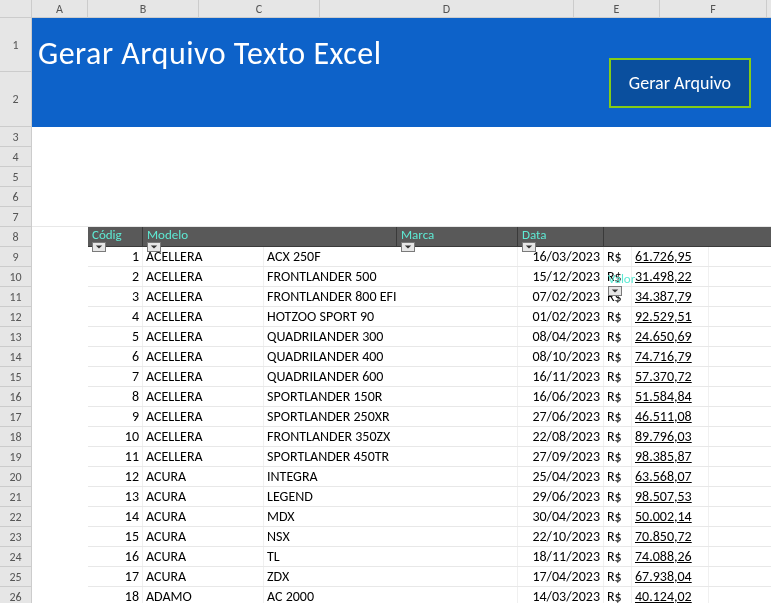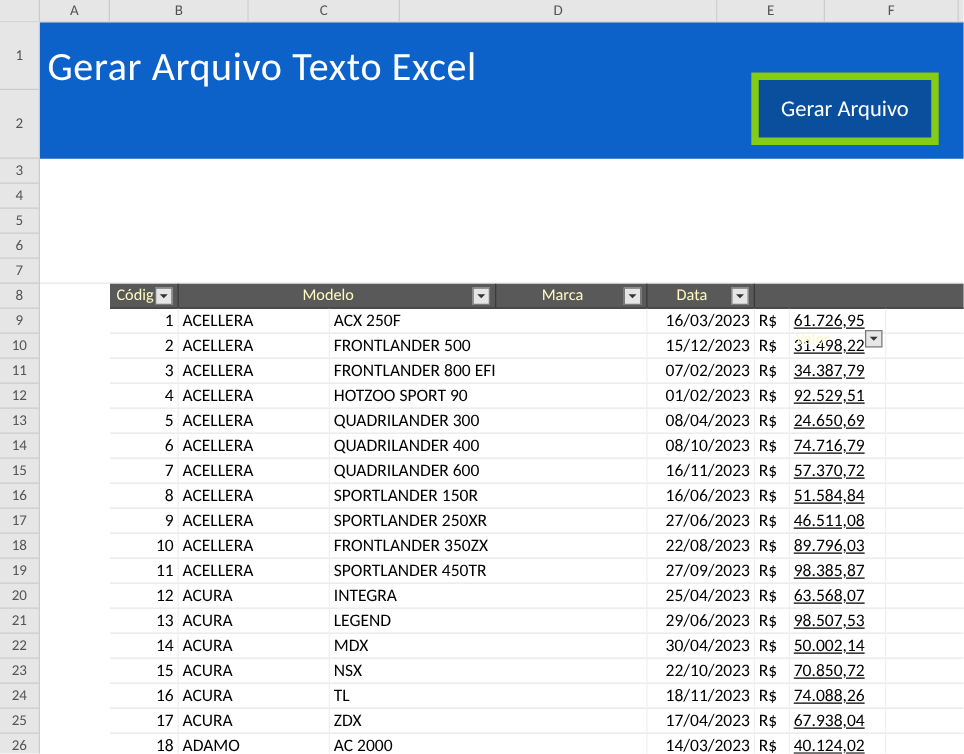--- a/index.html
+++ b/index.html
@@ -75,39 +75,40 @@
     font-size: 32px;
     font-weight: 400;
     letter-spacing: 0.5px;
   }
   .btn-gerar {
     margin-top: 24px;
     background: #0a4f9e;
     color: #fff;
     font-size: 18px;
     padding: 12px 18px;
-    border: 6px solid #84cc16;
+    border: 2px solid #84cc16;
     cursor: pointer;
   }
   .spacer-rows { height: 100px; border-bottom: 1px solid #e8e8e8; }
   .table-header-row {
     display: flex;
     height: 20px;
     background: #595959;
     border-bottom: 1px solid #3a3a3a;
     margin-left: 56px;
   }
   .th {
     display: flex;
-    align-items: center;
-    color: #fef9c3;
+    align-items: flex-start;
+    color: #5eead4;
     font-size: 13px;
     padding: 0 4px;
     border-right: 1px solid #3a3a3a;
     position: relative;
+    flex-direction: column;
   }
   .th .lbl { flex: 1; text-align: center; }
   .filter-btn {
     width: 14px;
     height: 14px;
     background: #e6e6e6;
     border: 1px solid #7a7a7a;
     display: flex;
     align-items: center;
     justify-content: center;

